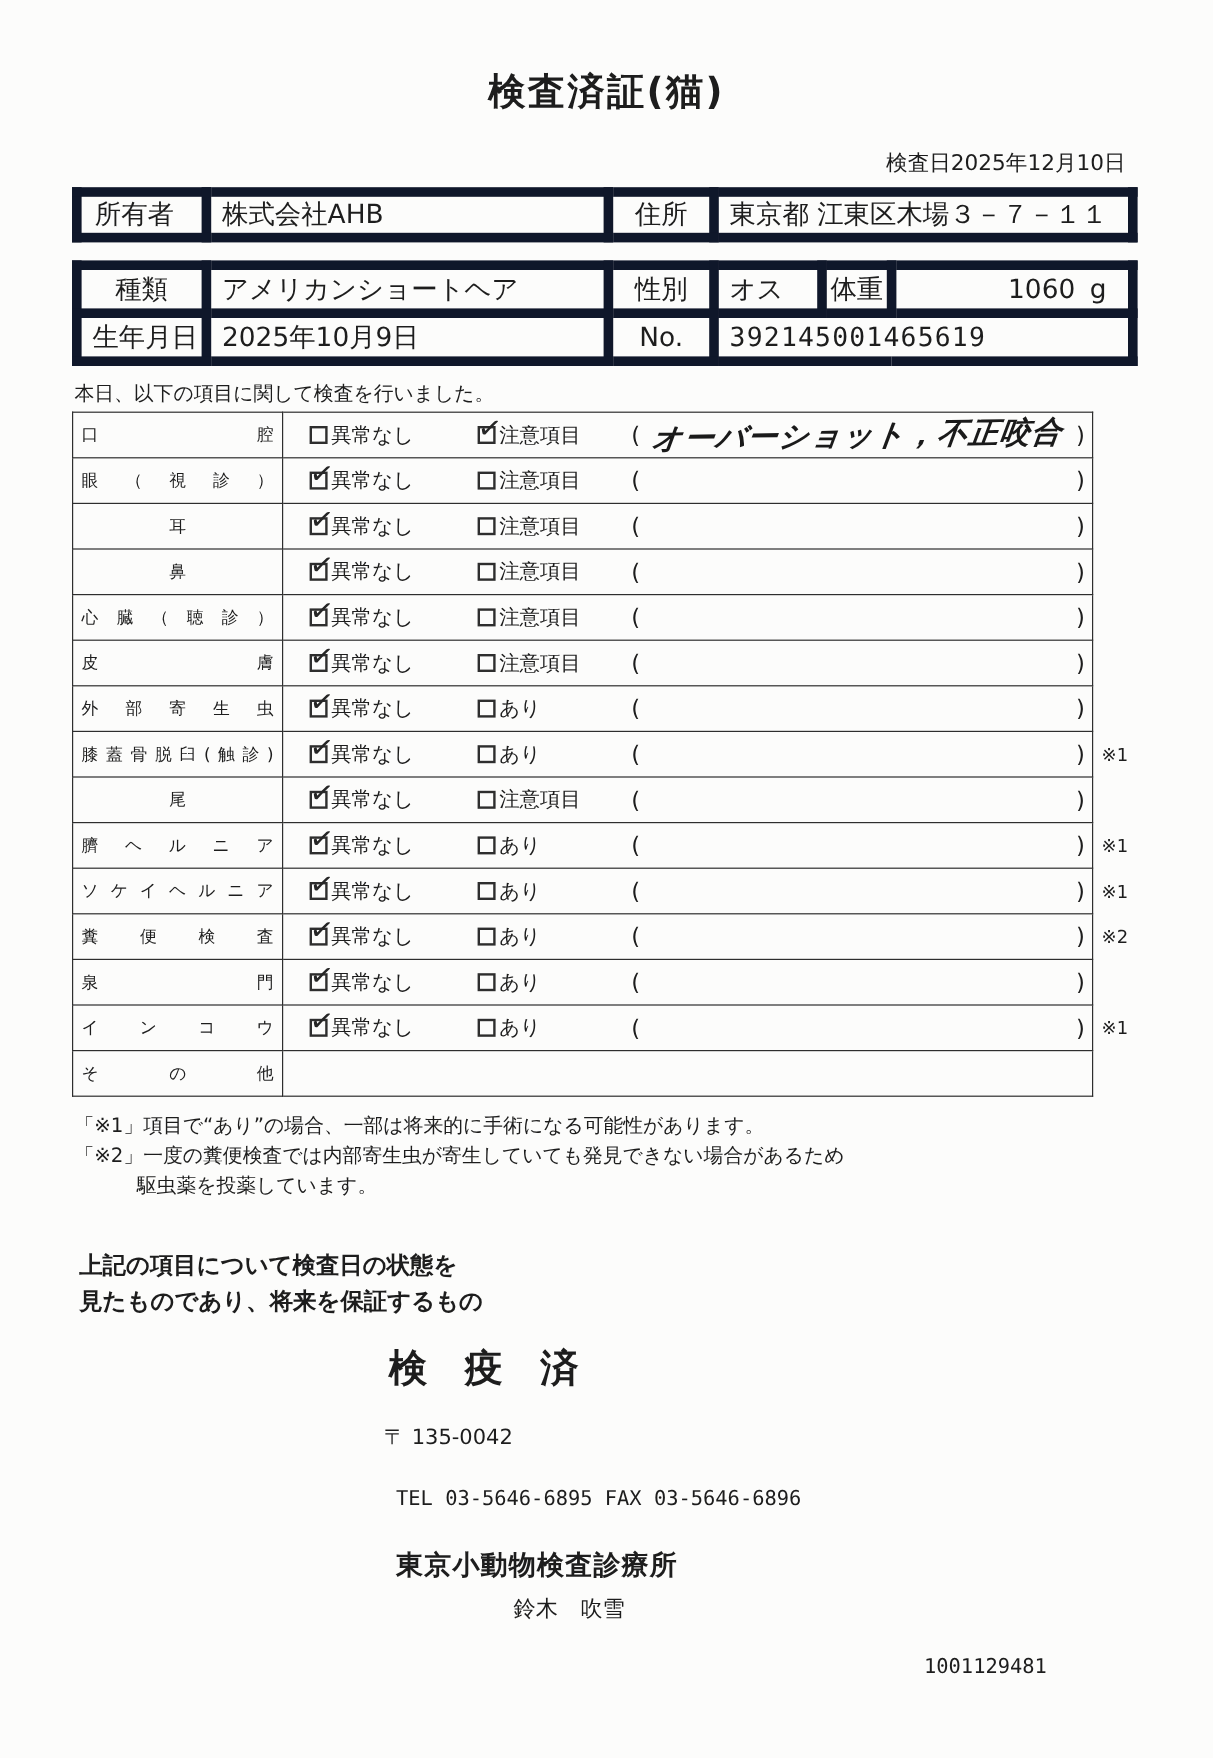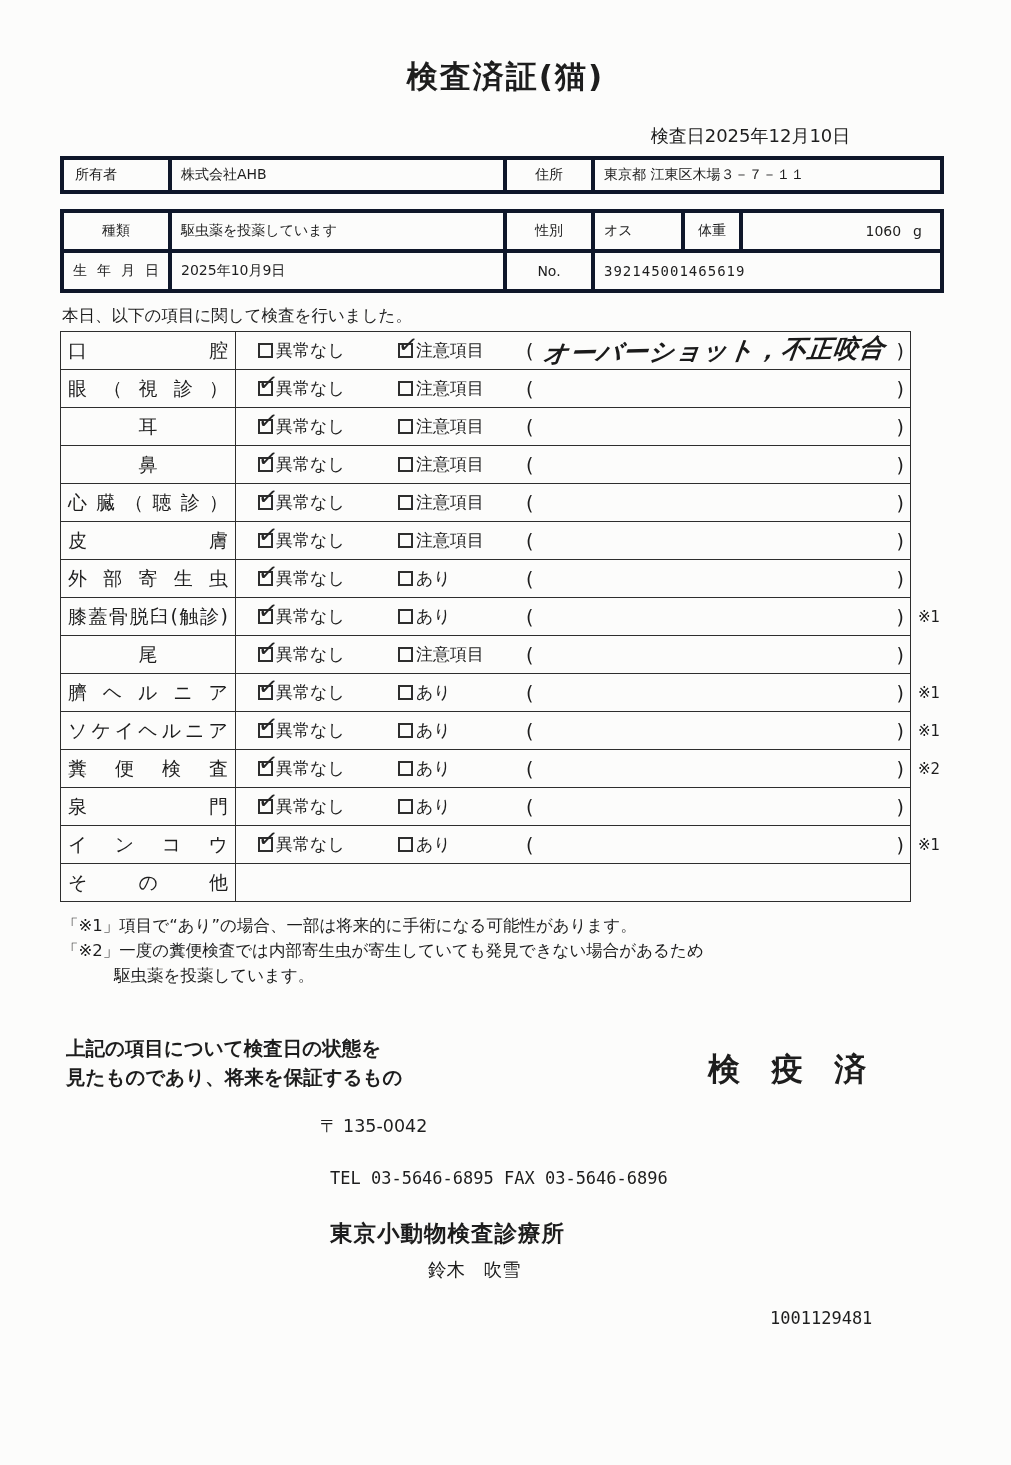--- a/index.html
+++ b/index.html
@@ -5,62 +5,62 @@
   * { box-sizing: border-box; margin: 0; padding: 0; }
   html, body { background: #d9d9d9; }
   .page {
     width: 1011px; height: 1465px; margin: 0 auto;
     background: #fcfcfb; color: #1d1d1d; position: relative;
     font-family: "DejaVu Sans", "Liberation Sans", sans-serif;
     overflow: hidden;
   }
   .title { padding-top: 56px; text-align: center; font-size: 31px; font-weight: 600; letter-spacing: 2px; }
 
-  .date-row { margin: 26px 0 8px 505px; width: 433px; display: flex; justify-content: center; align-items: flex-end; font-size: 18px; }
+  .date-row { margin: 26px 0 8px 505px; width: 433px; display: flex; justify-content: flex-end; align-items: flex-end; font-size: 18px; }
   .date-label { padding-left: 58px; }
 
   table.info { border-collapse: collapse; margin-left: 60px; table-layout: fixed; width: 880px; }
-  table.info td { border: 4px solid #0f172a; font-size: 14px; overflow: hidden; white-space: nowrap; }
+  table.info td { border: 8px solid #0f172a; font-size: 22px; overflow: hidden; white-space: nowrap; }
   table.owner-table td { height: 34px; }
   table.pet-table { margin-top: 15px; }
   table.pet-table td { height: 40px; }
   td.lbl { text-align: center; }
   td.lbl-left { text-align: left; padding-left: 11px; }
   td.lbl-justify { text-align: justify; text-align-last: justify; padding: 0 9px; }
   td.val { text-align: left; padding-left: 9px; }
   td.mono { font-family: "DejaVu Sans Mono", "Liberation Mono", monospace; font-size: 19px; letter-spacing: 1px; }
   td.weight-cell { text-align: right; padding-right: 18px; padding-left: 16px; }
   .weight-unit { margin-left: 12px; }
 
   .intro { margin: 12px 0 4px 62px; font-size: 16.5px; }
 
   table.exam { border-collapse: collapse; margin-left: 60px; }
   table.exam tr { height: 38px; }
   table.exam td.cell { border: 1.6px solid #2e2e2e; }
-  td.item-cell { width: 175px; padding: 0 7px; font-size: 19px; }
+  td.item-cell { width: 175px; padding: 0 7px; font-size: 14px; }
   td.content-cell { width: 675px; padding: 0 6px 0 5px; }
   td.mark-cell { width: 38px; border: none; font-size: 15px; padding-left: 7px; vertical-align: middle; }
   .item-text { display: block; }
   .item-text.justify { text-align: justify; text-align-last: justify; }
   .item-text.center { text-align: center; }
   .row-content { display: flex; align-items: center; height: 100%; min-height: 36px; padding-left: 17px; }
   .opt-group { display: flex; align-items: center; flex: 0 0 auto; }
   .opt-group.g1 { width: 140px; }
   .opt-group.g2 { width: 128px; }
   .checkbox { width: 15px; height: 15px; border: 2px solid #2e2e2e; position: relative; flex: 0 0 auto; display: inline-block; }
   .tick { position: absolute; left: -2px; top: -12px; font-size: 24px; line-height: 1; font-weight: 700; color: #262626; transform: rotate(8deg); }
   .opt-label { font-size: 17px; margin-left: 3px; white-space: nowrap; }
   .paren-area { flex: 1 1 auto; display: flex; align-items: center; font-size: 19px; height: 100%; }
   .note-space { flex: 1; text-align: center; }
   .handwritten { font-size: 25px; font-weight: 600; font-style: italic; letter-spacing: 1px; transform: skewX(-8deg) rotate(-1deg); color: #1a1a1a; white-space: nowrap; }
 
   .footnotes { margin: 12px 0 0 62px; font-size: 16.5px; line-height: 1.5; }
   .footnote-indent { padding-left: 52px; }
 
-  .bottom-row { display: flex; align-items: flex-end; margin: 40px 0 0 66px; }
+  .bottom-row { display: flex; align-items: flex-start; margin: 40px 0 0 66px; flex-direction: column; }
   .disclaimer { width: 384px; font-size: 19.5px; font-weight: 600; line-height: 1.5; }
   .stamp { margin-left: 258px; margin-top: 20px; font-size: 32px; font-weight: 700; letter-spacing: 10px; white-space: nowrap; }
 
   .postal-line { margin: 22px 0 0 320px; font-size: 17.5px; display: flex; }
   .tel-line { margin: 30px 0 0 330px; font-size: 17px; font-family: "DejaVu Sans Mono", "Liberation Mono", monospace; }
   .clinic-name { margin: 30px 0 0 330px; font-size: 22.5px; font-weight: 600; letter-spacing: 1px; }
   .vet-name { margin: 8px 0 0 428px; font-size: 18.5px; }
   .serial { margin: 26px 0 0 770px; font-size: 17px; font-family: "DejaVu Sans Mono", "Liberation Mono", monospace; }
 </style>
 </head>
@@ -97,21 +97,21 @@
         <col style="width:108px">
         <col style="width:335px">
         <col style="width:88px">
         <col style="width:90px">
         <col style="width:58px">
         <col style="width:201px">
       </colgroup>
     <tbody>
         <tr>
       <td class="lbl">種類</td>
-      <td class="val">駆虫薬を投薬しています</td>
+      <td class="val">アメリカンショートヘア</td>
       <td class="lbl">性別</td>
       <td class="val">オス</td>
       <td class="lbl">体重</td>
       <td class="val weight-cell">
         <span>1060</span><span class="weight-unit">g</span>
       </td>
     </tr>
     <tr>
       <td class="lbl lbl-justify">生年月日</td>
       <td class="val">2025年10月9日</td>

